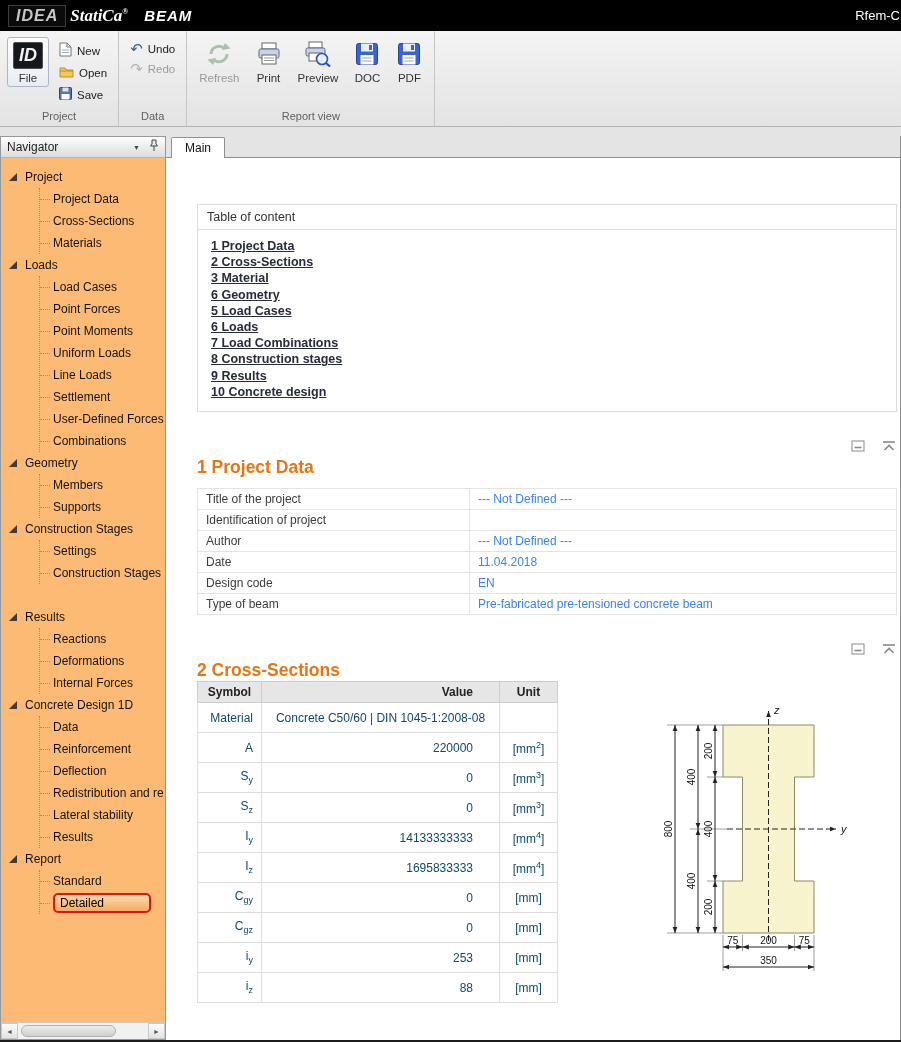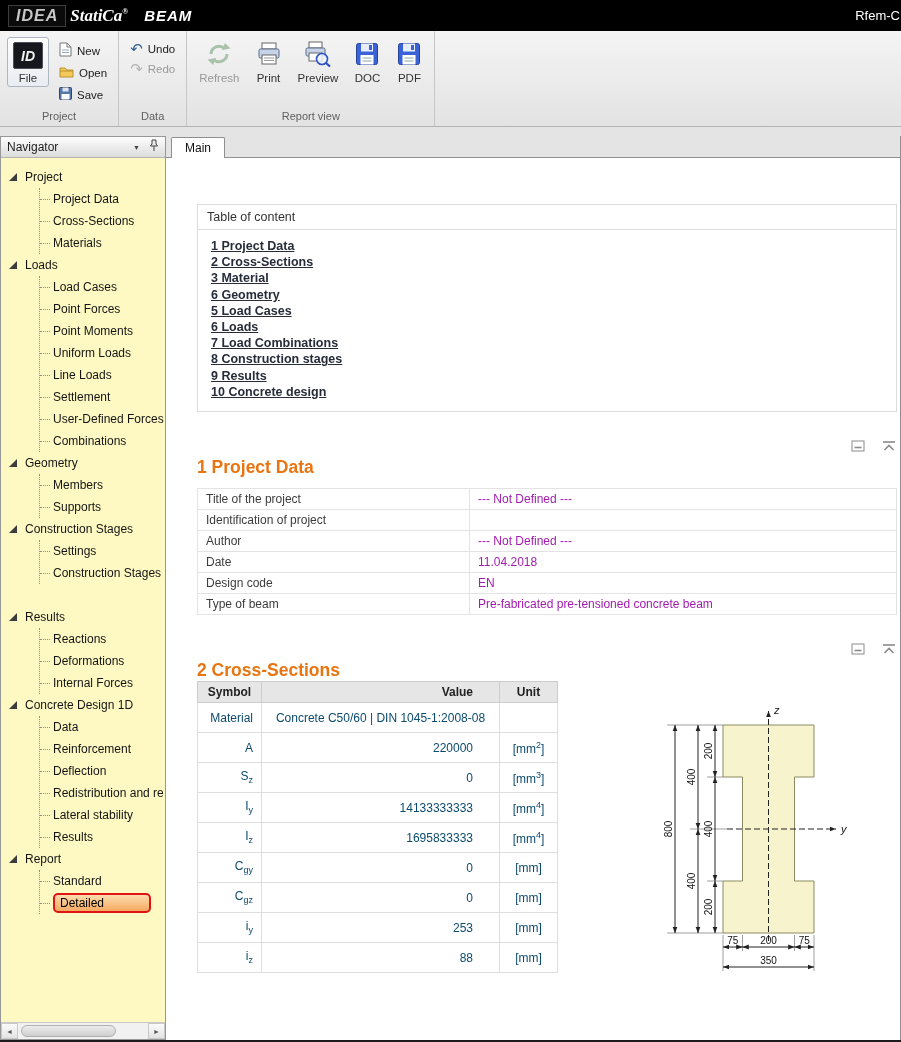--- a/index.html
+++ b/index.html
@@ -22,35 +22,35 @@
   
   .ribbon { height:96px; flex:none; display:flex; align-items:stretch;
             background:linear-gradient(#f4f4f4,#e3e3e3); border-bottom:1px solid #b3b3b3; }
   .rgroup { display:flex; flex-direction:column; border-right:1px solid #c6c6c6; }
   .rbody { flex:1; display:flex; gap:6px; align-items:flex-start; padding:6px 7px 0; }
   .rlabel { font-size:11px; color:#5f5f5f; text-align:center; padding:1px 6px 4px; }
   .bigbtn { display:flex; flex-direction:column; align-items:center; gap:3px;
             padding:4px 5px 2px; border-radius:3px; font-size:11.5px; color:#333; cursor:default; }
   .file-btn { border:1px solid #aeb6c2; background:linear-gradient(#fdfdfd,#e9ecf2); }
   .idicon { width:30px; height:27px; background:#16181d; border:1px solid #4a4f5a; border-radius:2px;
-            color:#f2f2f2; font-weight:800; font-style:italic; font-size:14px;
+            color:#f2f2f2; font-weight:800; font-style:italic; font-size:18px;
             display:flex; align-items:center; justify-content:center; }
   .vstack { display:flex; flex-direction:column; gap:3px; padding-top:3px; }
   .smallbtn { display:flex; align-items:center; gap:5px; font-size:11.5px; color:#222; padding:2px 4px; }
   .disabled-txt { color:#9a9a9a !important; }
   .uico { font-size:15px; line-height:13px; color:#2e5e8e; }
   .uico.dis { color:#b3b3b3; }
   .rspacer { flex:1; }
 
   
   .workspace { flex:1; display:flex; padding-top:9px; background:#e4e4e4; min-height:0; }
 
   
   .navigator { width:166px; flex:none; display:flex; flex-direction:column;
-               border:1px solid #979797; background:#fef9c3; min-height:0; }
+               border:1px solid #979797; background:#fdba74; min-height:0; }
   .nav-header { height:21px; flex:none; background:linear-gradient(#fdfdfd,#dcdcdc);
                 border-bottom:1px solid #b5b5b5; display:flex; align-items:center;
                 padding:0 6px; font-size:12px; color:#1d1d1d; }
   .nav-icons { margin-left:auto; display:flex; gap:9px; align-items:center; }
   .chev { font-size:7px; color:#444; }
   .tree { flex:1; overflow:hidden; padding:8px 0 0 6px; font-size:12px; color:#141414; }
   .troot { display:flex; align-items:center; gap:7px; padding:4px 0; cursor:default; }
   .tri { flex:none; margin-left:2px; }
   .tlbl { white-space:nowrap; }
   .tkids { margin-left:32px; border-left:1px dotted #8f8f8f; }
@@ -85,21 +85,21 @@
 
   
   .section { margin-top:26px; }
   .sec-icons { display:flex; justify-content:flex-end; gap:16px; height:14px; margin-bottom:5px; }
   .sic { cursor:pointer; }
   .sec-title { font-size:17.5px; color:#e87511; font-weight:bold; }
 
   .ptable { border-collapse:collapse; width:700px; margin-top:10px; font-size:12px; }
   .ptable td { border:1px solid #e3e3e3; padding:3px 8px; height:21px; }
   td.pl { width:272px; color:#3c3c3c; }
-  td.pv { color:#a21caf; }
+  td.pv { color:#3b82f6; }
 
   .subtitle { font-weight:bold; font-size:12px; margin:10px 0 6px; color:#1a1a1a; }
   .cross-flex { display:flex; align-items:flex-start; }
   .xtable { border-collapse:collapse; font-size:12px; flex:none; }
   .xtable th { background:#e6e6e6; border:1px solid #cdcdcd; font-weight:bold; color:#222; padding:3px 6px; }
   th.hs { width:64px; }
   th.hv { width:238px; text-align:right; padding-right:26px; }
   th.hu { width:58px; }
   .xtable td { border:1px solid #dedede; height:30px; padding:0 6px; color:#0c4a6e; }
   td.xs { text-align:right; padding-right:8px; }
@@ -446,20 +446,25 @@
                 <tbody>
                     <tr>
                       <td class="xs">Material</td>
                       <td class="xv ctr">Concrete C50/60 | DIN 1045-1:2008-08</td>
                       <td class="xu"></td>
                     </tr>
                     <tr>
                       <td class="xs">A</td>
                       <td class="xv">220000</td>
                       <td class="xu">[mm<sup>2</sup>]</td>
+                    </tr>
+                    <tr>
+                      <td class="xs">S<sub>y</sub></td>
+                      <td class="xv">0</td>
+                      <td class="xu">[mm<sup>3</sup>]</td>
                     </tr>
                     <tr>
                       <td class="xs">S<sub>z</sub></td>
                       <td class="xv">0</td>
                       <td class="xu">[mm<sup>3</sup>]</td>
                     </tr>
                     <tr>
                       <td class="xs">I<sub>y</sub></td>
                       <td class="xv">14133333333</td>
                       <td class="xu">[mm<sup>4</sup>]</td>

